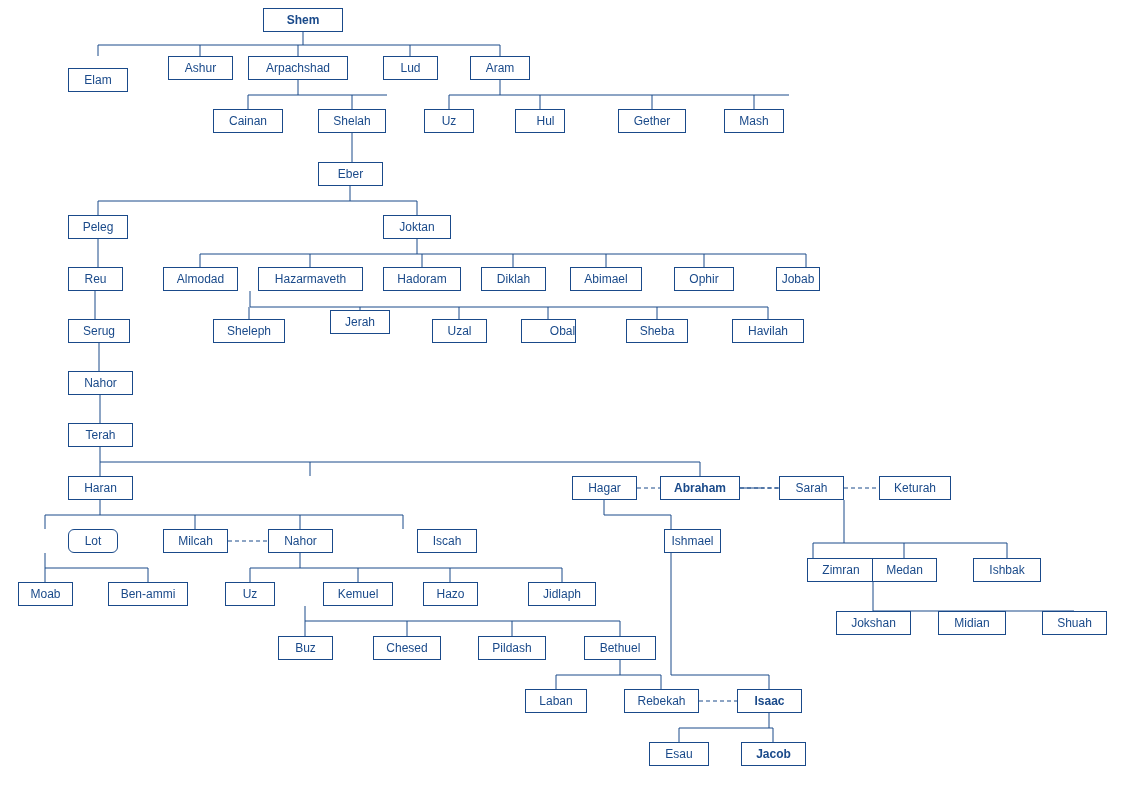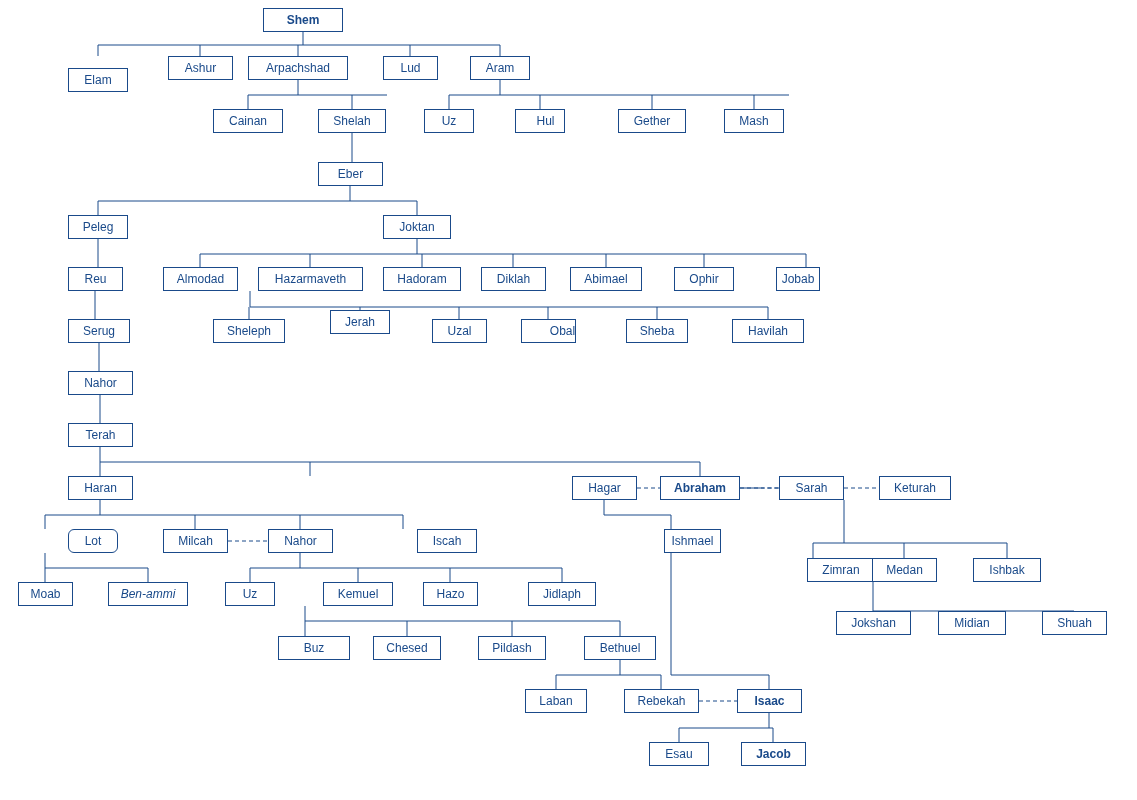--- a/index.html
+++ b/index.html
@@ -228,29 +228,29 @@
     <div class="node" style="left: 879px; top: 476px; width: 72px;">Keturah</div>
     <div class="node" style="left: 68px; top: 529px; width: 50px; border-radius: 6px;">Lot</div>
     <div class="node" style="left: 163px; top: 529px; width: 65px;">Milcah</div>
     <div class="node" style="left: 268px; top: 529px; width: 65px;">Nahor</div>
     <div class="node" style="left: 373px; top: 529px; width: 60px; margin-left: 44px;">Iscah</div>
     <div class="node" style="left: 616px; top: 529px; width: 57px; margin-left: 48px;">Ishmael</div>
     <div class="node" style="left: 807px; top: 558px; width: 68px;">Zimran</div>
     <div class="node" style="left: 872px; top: 558px; width: 65px;">Medan</div>
     <div class="node" style="left: 973px; top: 558px; width: 68px;">Ishbak</div>
     <div class="node" style="left: 18px; top: 582px; width: 55px;">Moab</div>
-    <div class="node" style="left: 108px; top: 582px; width: 80px; font-style: italic;">Ben-ammi</div>
+    <div class="node" style="left: 108px; top: 582px; width: 80px;">Ben-ammi</div>
     <div class="node" style="left: 225px; top: 582px; width: 50px;">Uz</div>
     <div class="node" style="left: 323px; top: 582px; width: 70px;">Kemuel</div>
     <div class="node" style="left: 423px; top: 582px; width: 55px;">Hazo</div>
     <div class="node" style="left: 528px; top: 582px; width: 68px;">Jidlaph</div>
     <div class="node" style="left: 836px; top: 611px; width: 75px;">Jokshan</div>
     <div class="node" style="left: 938px; top: 611px; width: 68px;">Midian</div>
     <div class="node" style="left: 1042px; top: 611px; width: 65px;">Shuah</div>
-    <div class="node" style="left: 278px; top: 636px; width: 72px;">Buz</div>
+    <div class="node" style="left: 278px; top: 636px; width: 55px;">Buz</div>
     <div class="node" style="left: 373px; top: 636px; width: 68px;">Chesed</div>
     <div class="node" style="left: 478px; top: 636px; width: 68px;">Pildash</div>
     <div class="node" style="left: 584px; top: 636px; width: 72px;">Bethuel</div>
     <div class="node" style="left: 525px; top: 689px; width: 62px;">Laban</div>
     <div class="node" style="left: 624px; top: 689px; width: 75px;">Rebekah</div>
     <div class="node bold" style="left: 737px; top: 689px; width: 65px;">Isaac</div>
     <div class="node" style="left: 649px; top: 742px; width: 60px;">Esau</div>
     <div class="node bold" style="left: 741px; top: 742px; width: 65px;">Jacob</div>
   </div>
 

